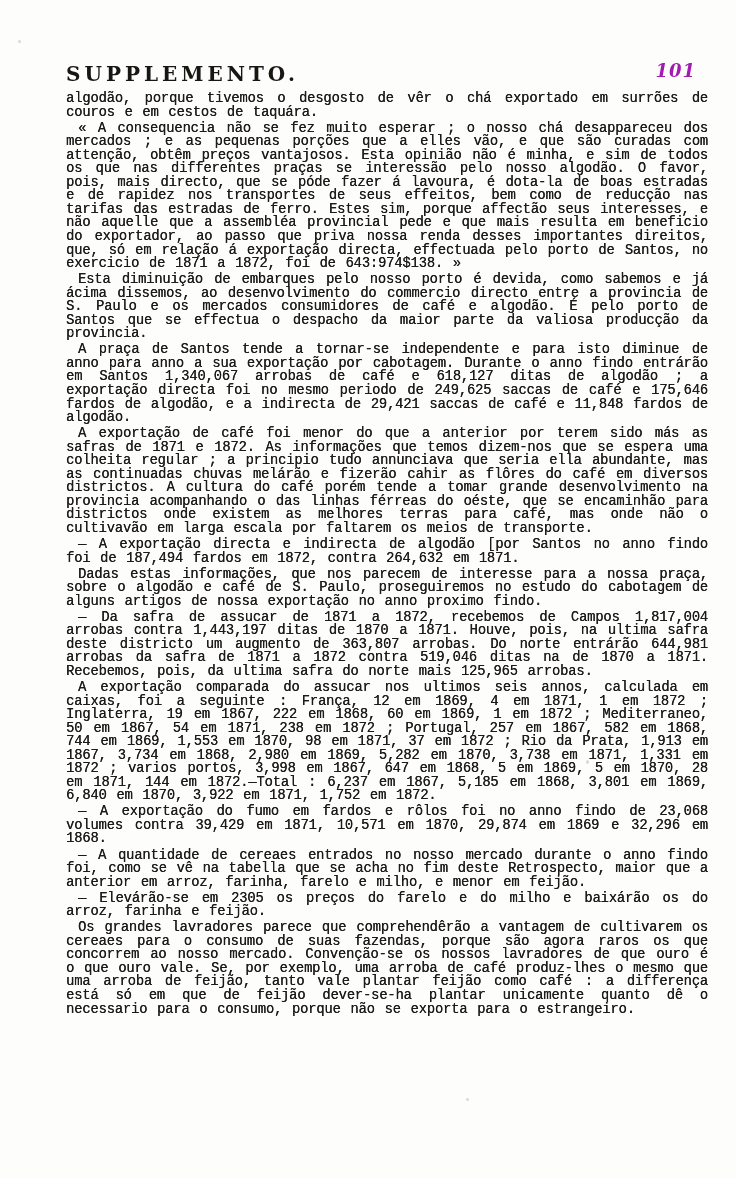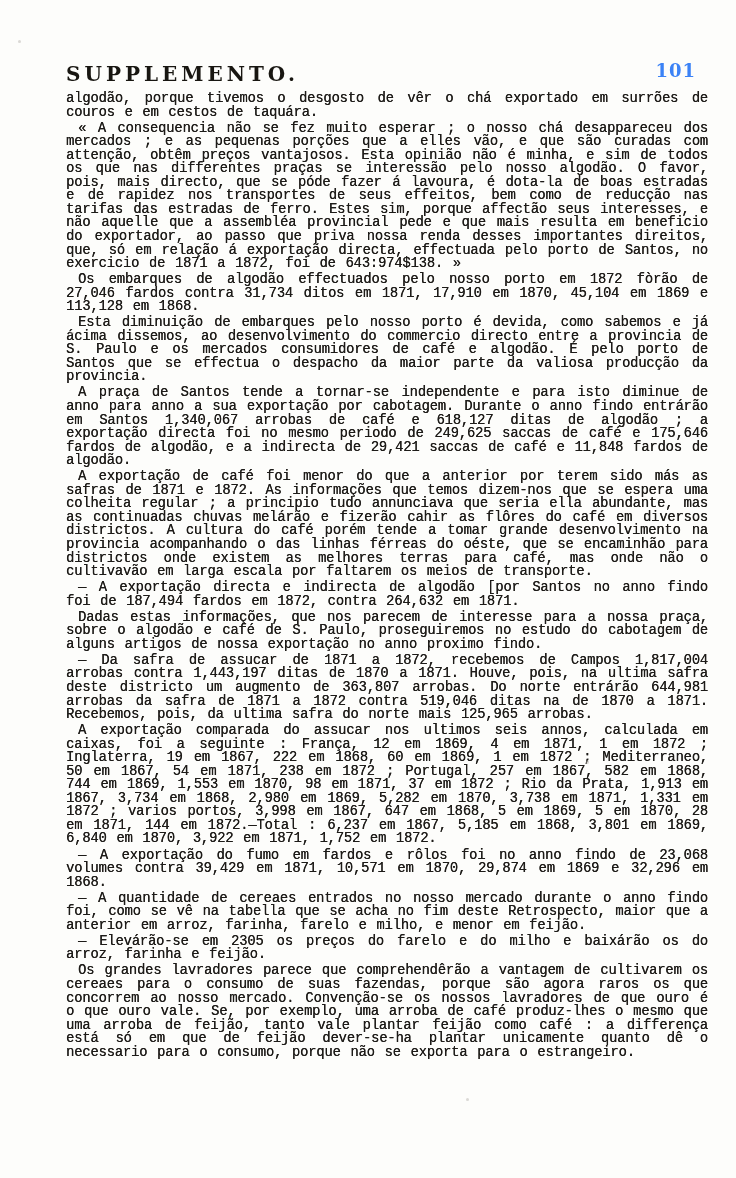--- a/index.html
+++ b/index.html
@@ -33,21 +33,22 @@
     letter-spacing: 4px;
     color: #181611;
   }
   .page-number {
     position: absolute;
     right: 10px;
     top: -2px;
     font-size: 18px;
     font-weight: bold;
     letter-spacing: 1px;
-    color: #3b82f6;
+    color: #a21caf;
+    font-style: italic;
   }
   .text-block {
     position: absolute;
     top: 92px;
     left: 66px;
     width: 642px;
   }
   .text-block p {
     margin: 0 0 2.5px 0;
     font-size: 13.8px;
@@ -76,21 +77,20 @@
 <div class="scan-page">
 
   <div class="page-header">
     <div class="header-title">SUPPLEMENTO.</div>
     <div class="page-number">101</div>
   </div>
 
   <div class="text-block">
     <p class="no-indent">algodão, porque tivemos o desgosto de vêr o chá exportado em surrões de couros e em cestos de taquára.</p>
     <p>« A consequencia não se fez muito esperar ; o nosso chá desappareceu dos mercados ; e as pequenas porções que a elles vão, e que são curadas com attenção, obtêm preços vantajosos. Esta opinião não é minha, e sim de todos os que nas differentes praças se interessão pelo nosso algodão. O favor, pois, mais directo, que se póde fazer á lavoura, é dota-la de boas estradas e de rapidez nos transportes de seus effeitos, bem como de reducção nas tarifas das estradas de ferro. Estes sim, porque affectão seus interesses, e não aquelle que a assembléa provincial pede e que mais resulta em beneficio do exportador, ao passo que priva nossa renda desses importantes direitos, que, só em relação á exportação directa, effectuada pelo porto de Santos, no exercicio de 1871 a 1872, foi de 643:974$138. »</p>
-    <p>Os embarques de algodão effectuados pelo nosso porto em 1872 fòrão de 27,046 fardos contra 31,734 ditos em 1871, 17,910 em 1870, 45,104 em 1869 e 113,128 em 1868.</p>
     <p>Esta diminuição de embarques pelo nosso porto é devida, como sabemos e já ácima dissemos, ao desenvolvimento do commercio directo entre a provincia de S. Paulo e os mercados consumidores de café e algodão. É pelo porto de Santos que se effectua o despacho da maior parte da valiosa producção da provincia.</p>
     <p>A praça de Santos tende a tornar-se independente e para isto diminue de anno para anno a sua exportação por cabotagem. Durante o anno findo entrárão em Santos 1,340,067 arrobas de café e 618,127 ditas de algodão ; a exportação directa foi no mesmo periodo de 249,625 saccas de café e 175,646 fardos de algodão, e a indirecta de 29,421 saccas de café e 11,848 fardos de algodão.</p>
     <p>A exportação de café foi menor do que a anterior por terem sido más as safras de 1871 e 1872. As informações que temos dizem-nos que se espera uma colheita regular ; a principio tudo annunciava que seria ella abundante, mas as continuadas chuvas melárão e fizerão cahir as flôres do café em diversos districtos. A cultura do café porém tende a tomar grande desenvolvimento na provincia acompanhando o das linhas férreas do oéste, que se encaminhão para districtos onde existem as melhores terras para café, mas onde não o cultivavão em larga escala por faltarem os meios de transporte.</p>
     <p>— A exportação directa e indirecta de algodão [por Santos no anno findo foi de 187,494 fardos em 1872, contra 264,632 em 1871.</p>
     <p>Dadas estas informações, que nos parecem de interesse para a nossa praça, sobre o algodão e café de S. Paulo, proseguiremos no estudo do cabotagem de alguns artigos de nossa exportação no anno proximo findo.</p>
     <p>— Da safra de assucar de 1871 a 1872, recebemos de Campos 1,817,004 arrobas contra 1,443,197 ditas de 1870 a 1871. Houve, pois, na ultima safra deste districto um augmento de 363,807 arrobas. Do norte entrárão 644,981 arrobas da safra de 1871 a 1872 contra 519,046 ditas na de 1870 a 1871. Recebemos, pois, da ultima safra do norte mais 125,965 arrobas.</p>
     <p>A exportação comparada do assucar nos ultimos seis annos, calculada em caixas, foi a seguinte : França, 12 em 1869, 4 em 1871, 1 em 1872 ; Inglaterra, 19 em 1867, 222 em 1868, 60 em 1869, 1 em 1872 ; Mediterraneo, 50 em 1867, 54 em 1871, 238 em 1872 ; Portugal, 257 em 1867, 582 em 1868, 744 em 1869, 1,553 em 1870, 98 em 1871, 37 em 1872 ; Rio da Prata, 1,913 em 1867, 3,734 em 1868, 2,980 em 1869, 5,282 em 1870, 3,738 em 1871, 1,331 em 1872 ; varios portos, 3,998 em 1867, 647 em 1868, 5 em 1869, 5 em 1870, 28 em 1871, 144 em 1872.—Total : 6,237 em 1867, 5,185 em 1868, 3,801 em 1869, 6,840 em 1870, 3,922 em 1871, 1,752 em 1872.</p>
     <p>— A exportação do fumo em fardos e rôlos foi no anno findo de 23,068 volumes contra 39,429 em 1871, 10,571 em 1870, 29,874 em 1869 e 32,296 em 1868.</p>
     <p>— A quantidade de cereaes entrados no nosso mercado durante o anno findo foi, como se vê na tabella que se acha no fim deste Retrospecto, maior que a anterior em arroz, farinha, farelo e milho, e menor em feijão.</p>
     <p>— Elevárão-se em 2305 os preços do farelo e do milho e baixárão os do arroz, farinha e feijão.</p>

